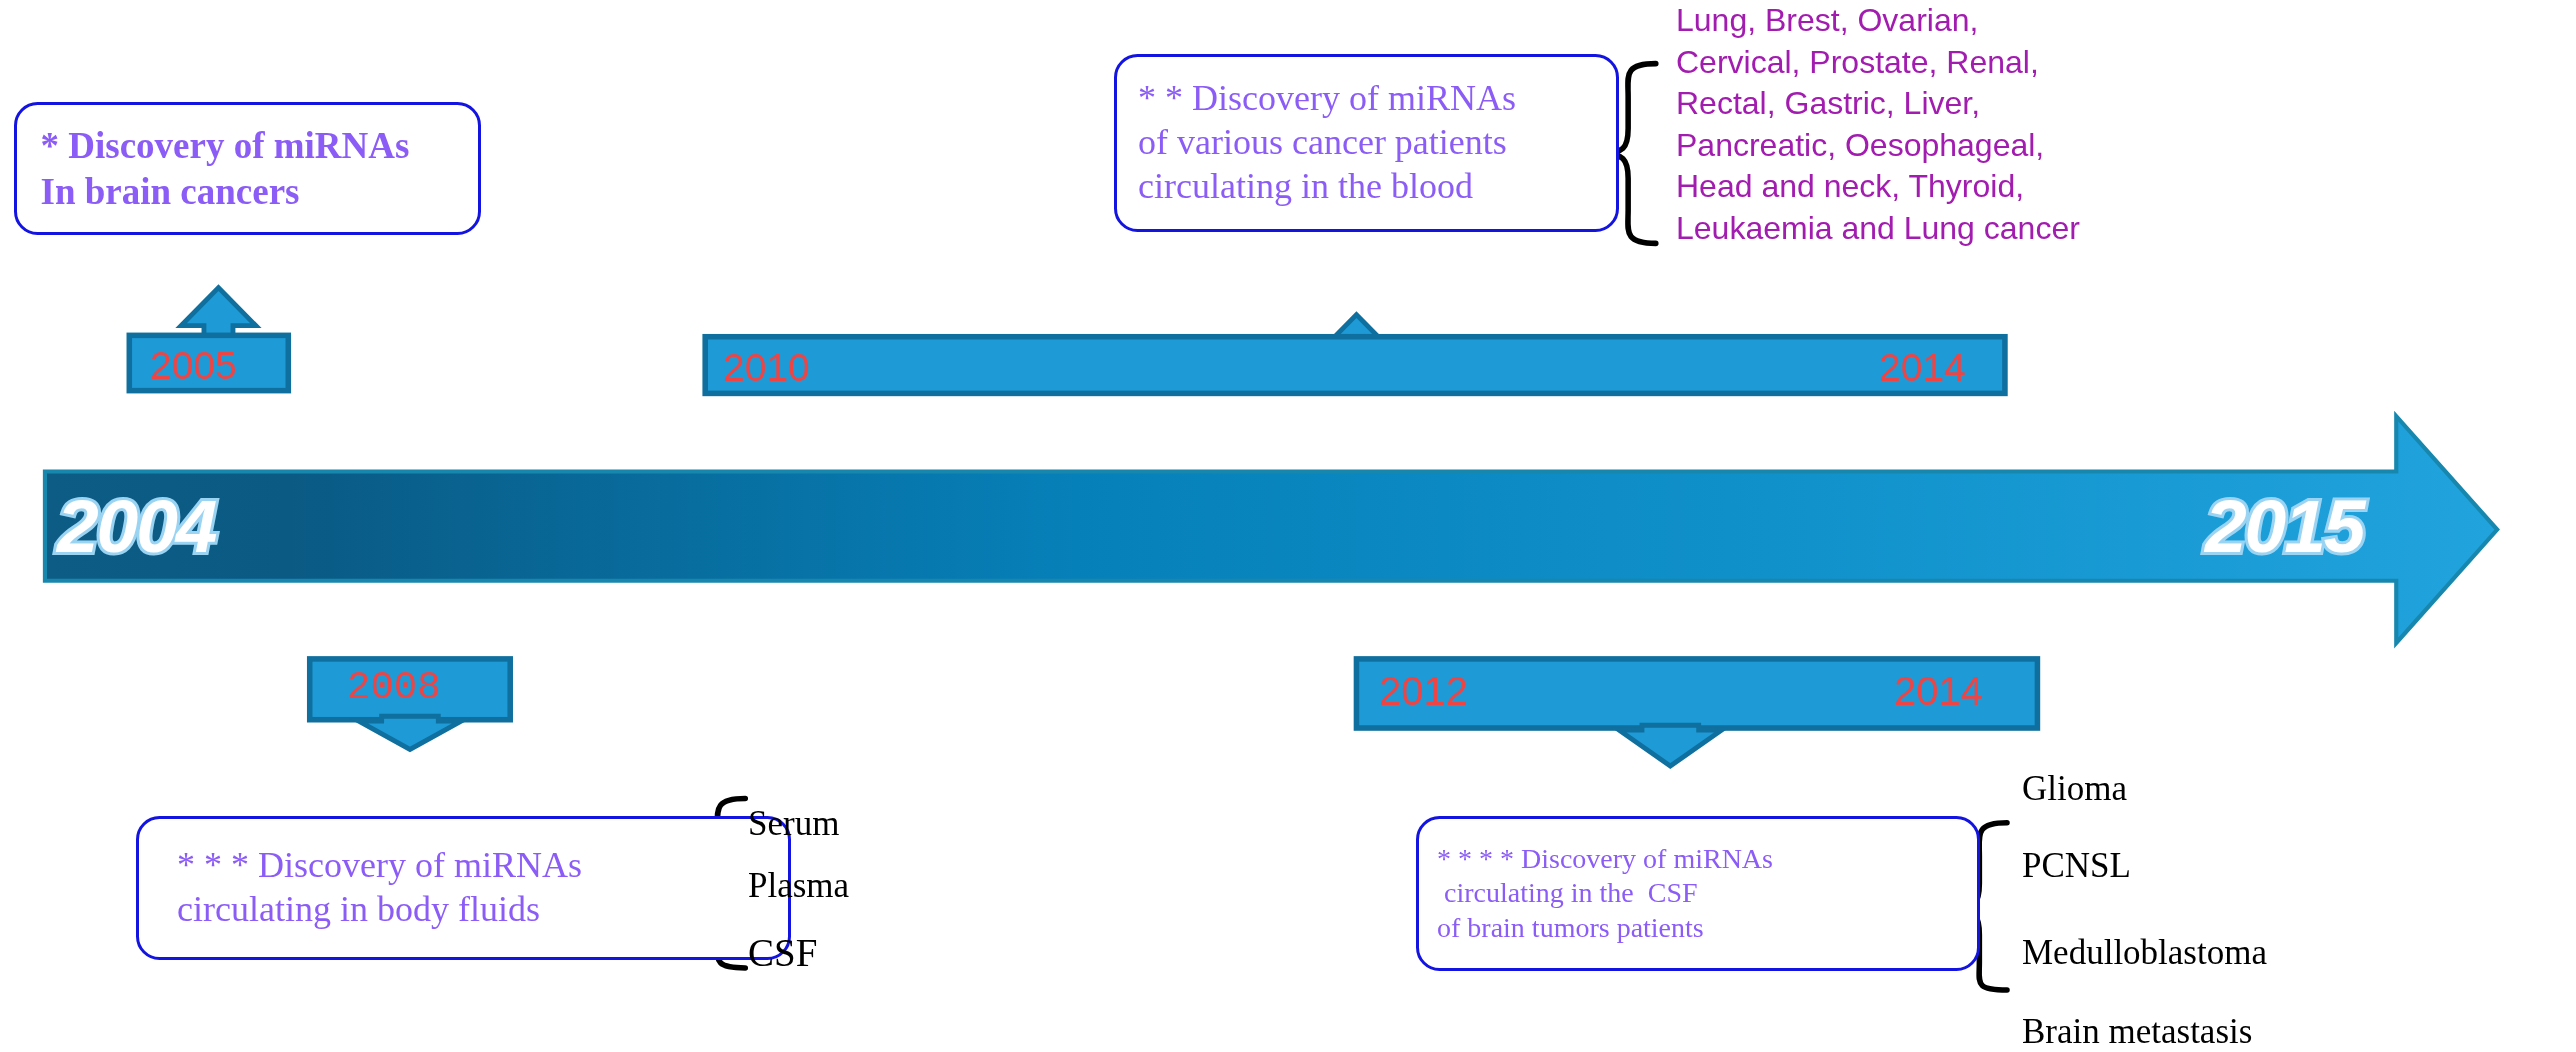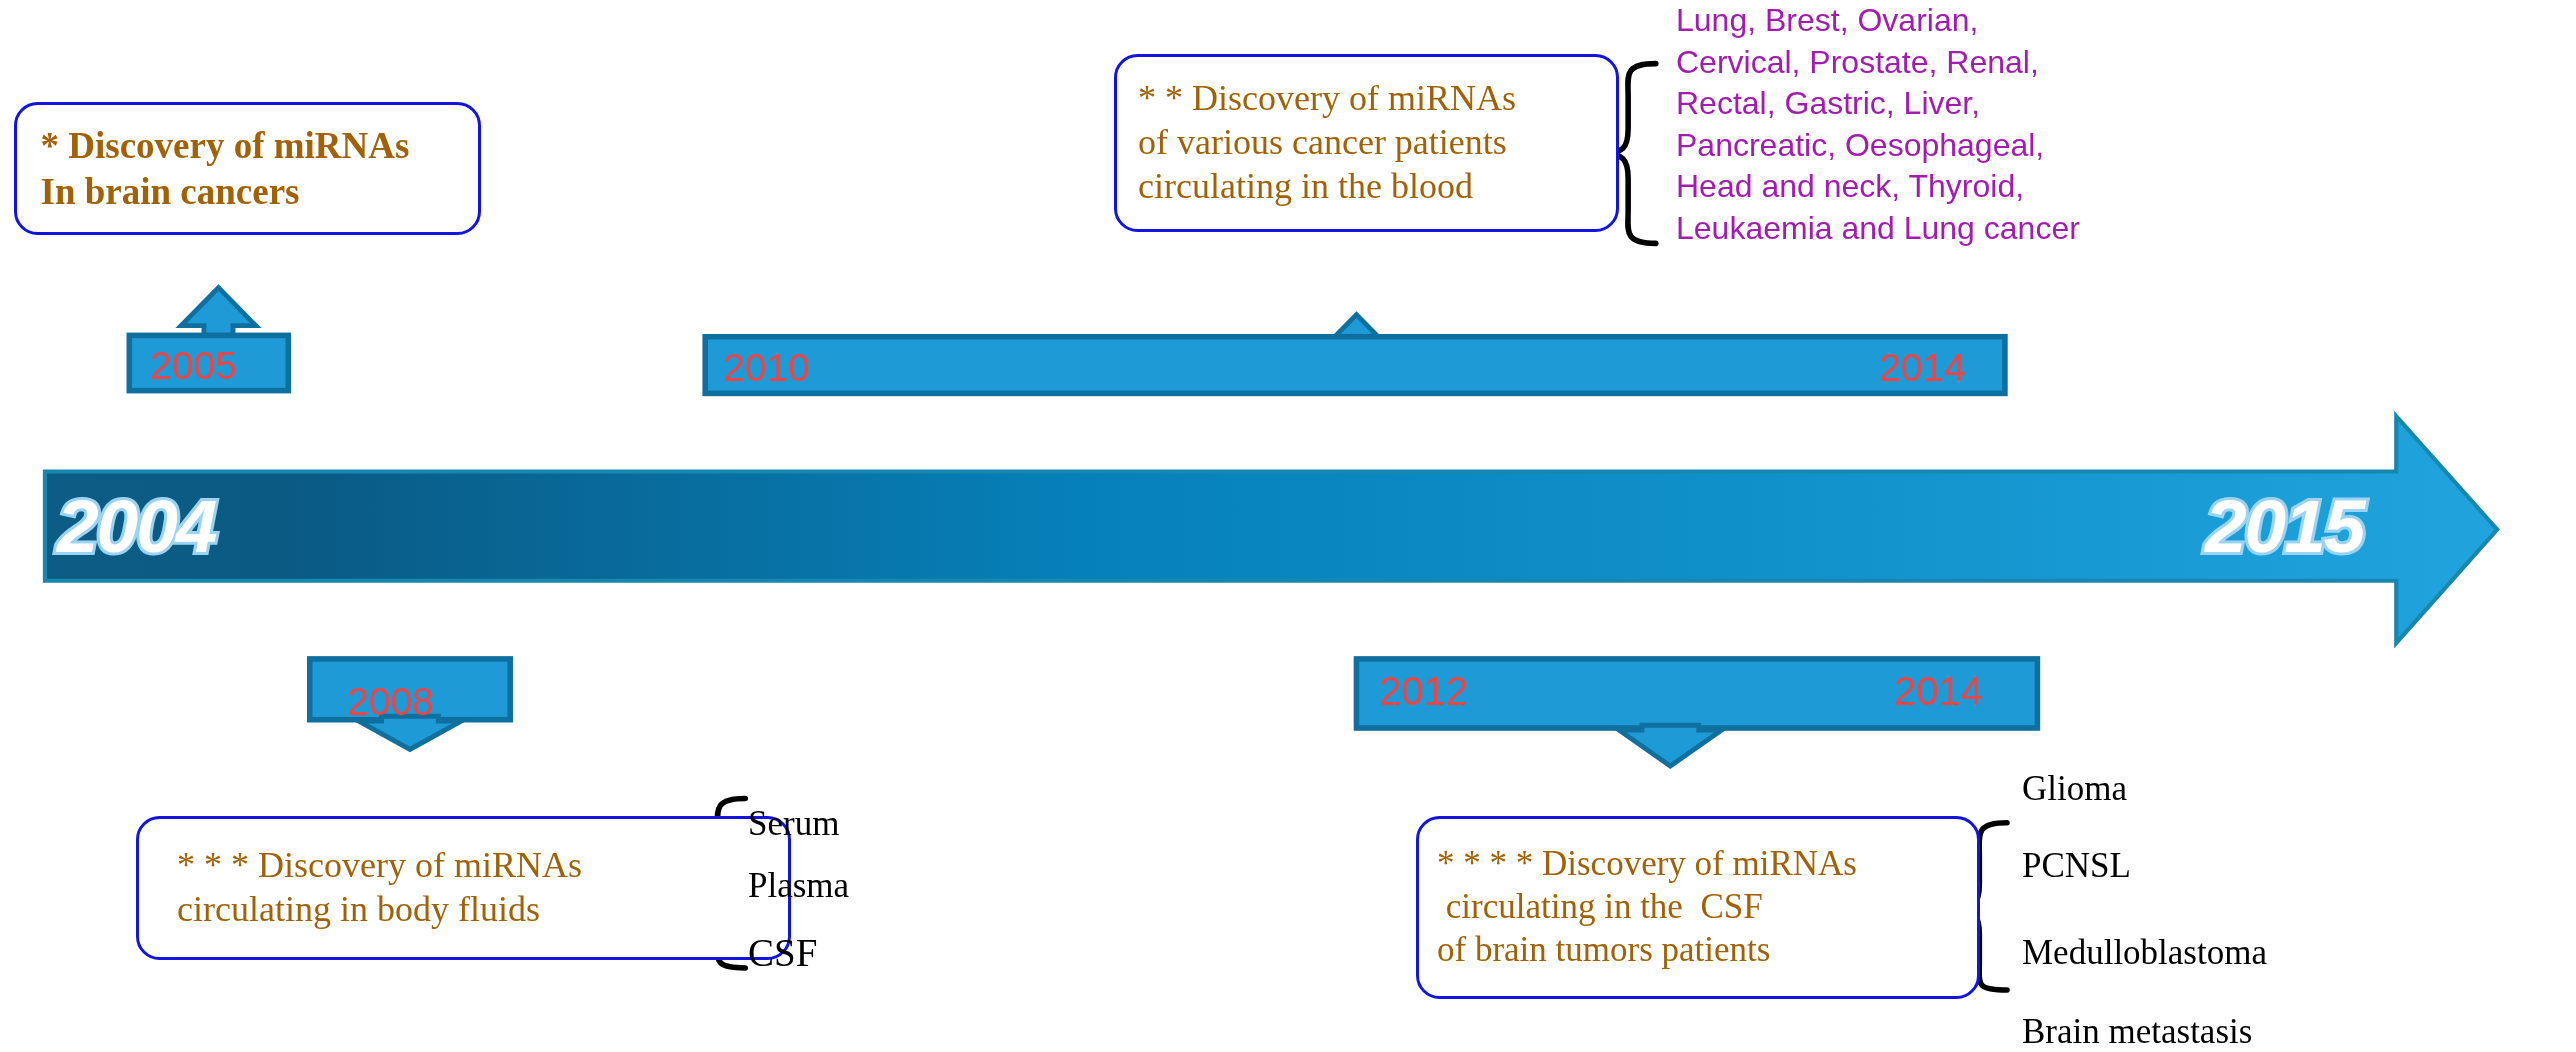--- a/index.html
+++ b/index.html
@@ -11,21 +11,21 @@
   .callout{
     position:absolute;
     box-sizing:border-box;
     border:3.5px solid #1414e0;
     border-radius:23.5px;
     background:#ffffff;
     display:flex;
     flex-direction:column;
     justify-content:center;
     font-family:"Liberation Serif",serif;
-    color:#a16207;
+    color:#8b5cf6;
     line-height:1.22;
   }
   .callout .ln{display:block;white-space:pre;}
 
   
   .plaque-label{
     position:absolute;
     color:#ef4444;
     font-family:"Liberation Sans",sans-serif;
     font-weight:400;
@@ -143,21 +143,21 @@
     <span class="sh">2015</span>
     <span>2015</span>
   </div>
 
   <div class="plaque-label" style="left:150px; top:344px; font-size:39px;">2005</div>
 
   <div class="plaque-label" style="left:723px; top:346px; font-size:39px;">2010</div>
 
   <div class="plaque-label" style="left:1879px; top:346px; font-size:39px;">2014</div>
 
-  <div class="plaque-label" style="left:347px; top:680px; font-size:39px;">2008</div>
+  <div class="plaque-label" style="left:347px; top:666px; font-size:39px;font-family:Liberation Mono, monospace;">2008</div>
 
   <div class="plaque-label" style="left:1379px; top:669px; font-size:40px;">2012</div>
 
   <div class="plaque-label" style="left:1894px; top:669px; font-size:40px;">2014</div>
 
   <div class="callout" style="left:14px; top:102px; width:467px; height:133px; padding:0 23.5px; font-size:37px;font-weight:bold;">
     <span class="ln">* Discovery of miRNAs</span>
     <span class="ln">In brain cancers</span>
   </div>
 
@@ -165,21 +165,21 @@
     <span class="ln">* * Discovery of miRNAs</span>
     <span class="ln">of various cancer patients</span>
     <span class="ln">circulating in the blood</span>
   </div>
 
   <div class="callout" style="left:136px; top:816px; width:655px; height:144px; padding:0 38px; font-size:36px;">
     <span class="ln">* * * Discovery of miRNAs</span>
     <span class="ln">circulating in body fluids</span>
   </div>
 
-  <div class="callout" style="left:1416px; top:816px; width:564px; height:183px; padding:0 18px; font-size:35px;">
+  <div class="callout" style="left:1416px; top:816px; width:564px; height:155px; padding:0 18px; font-size:28px;">
     <span class="ln">* * * * Discovery of miRNAs</span>
     <span class="ln"> circulating in the  CSF</span>
     <span class="ln">of brain tumors patients</span>
   </div>
 
   <div class="notelist" style="left:1676px; top:0px; font-size:32px;">
     <span class="ln">Lung, Brest, Ovarian,</span>
     <span class="ln">Cervical, Prostate, Renal,</span>
     <span class="ln">Rectal, Gastric, Liver,</span>
     <span class="ln">Pancreatic, Oesophageal,</span>

